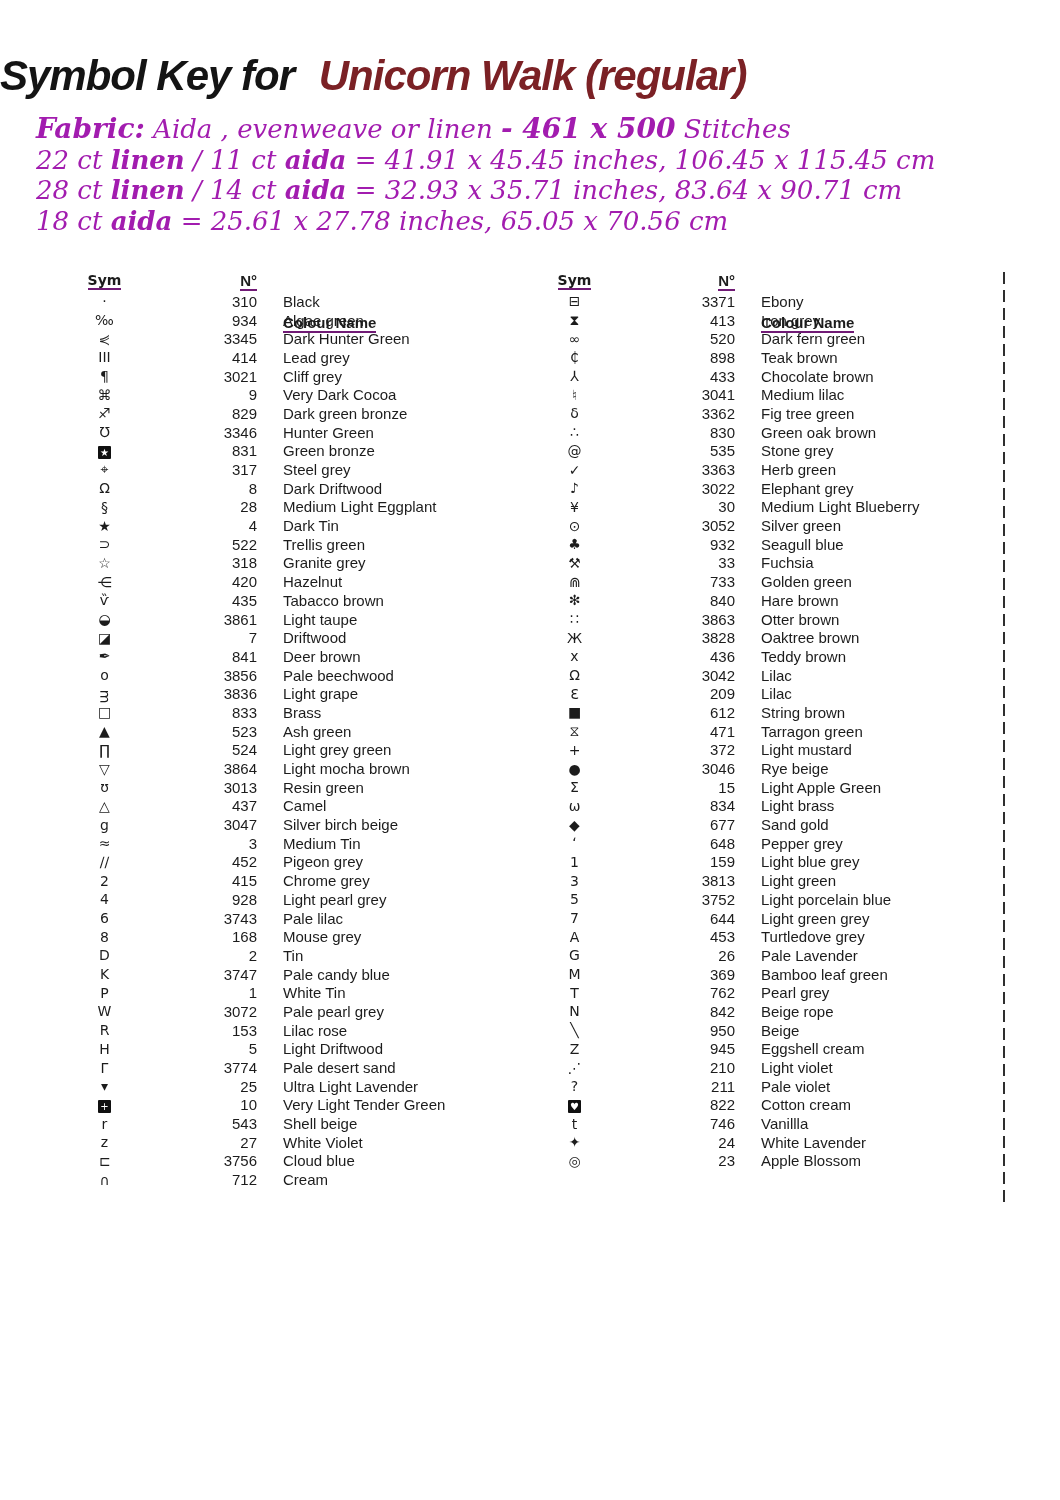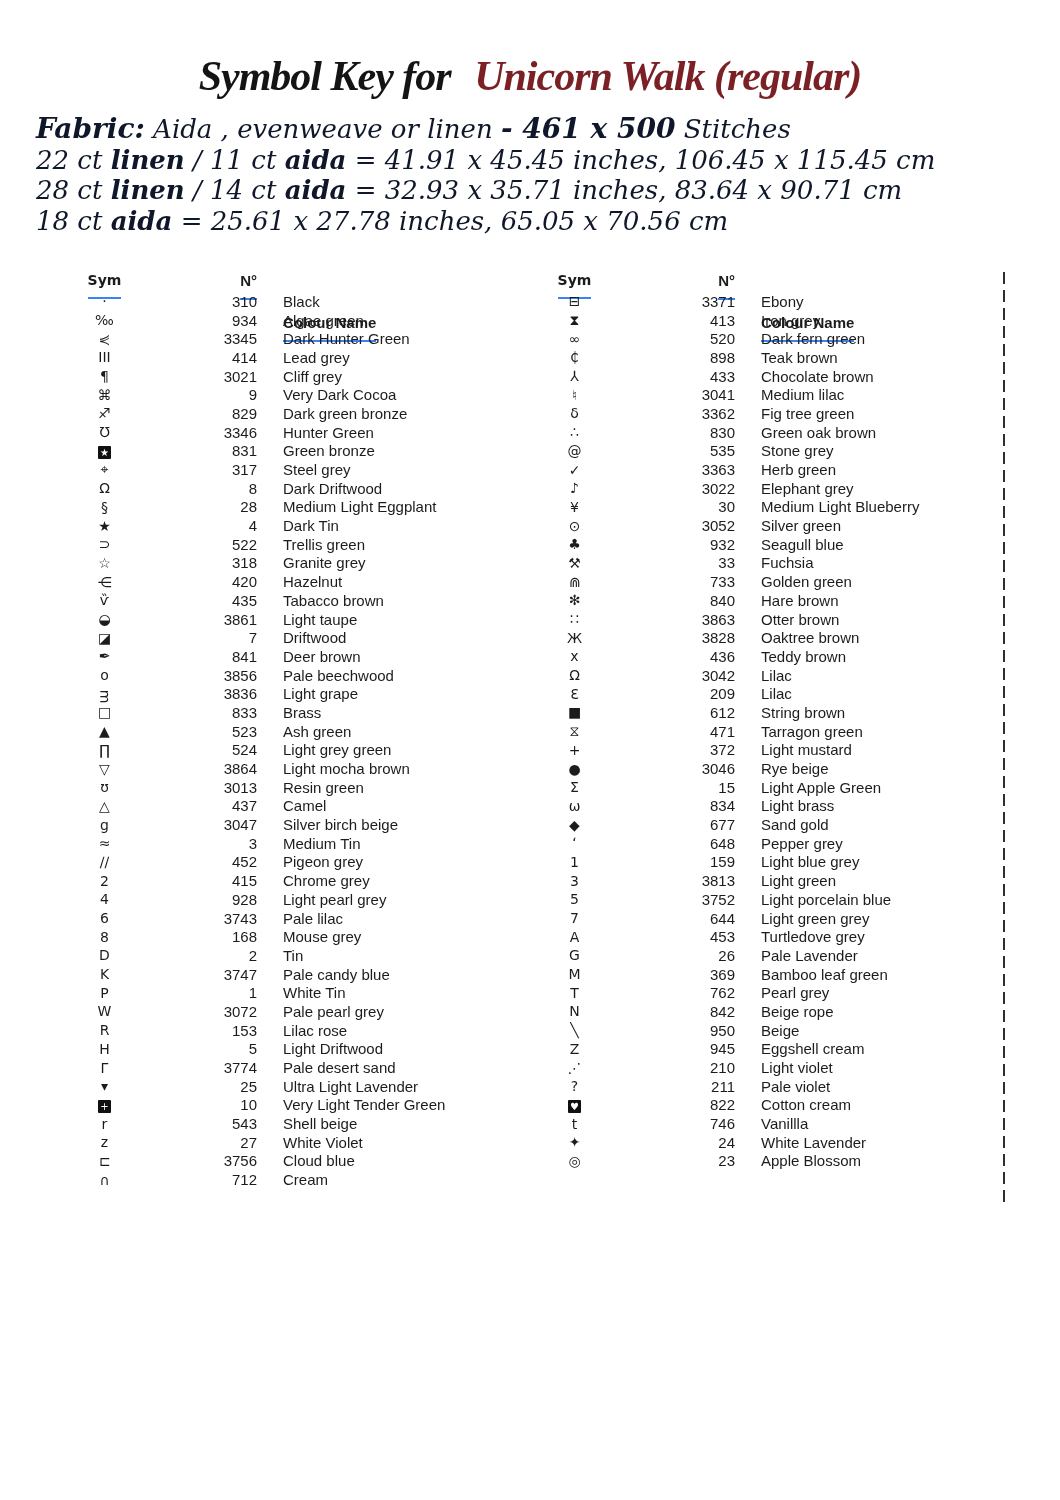--- a/index.html
+++ b/index.html
@@ -1,31 +1,31 @@
 <!DOCTYPE html>
 <html><head>
 <meta charset="utf-8">
 <style>
   html,body{margin:0;padding:0;background:#888;}
   .page{position:relative;width:1060px;height:1500px;background:#ffffff;overflow:hidden;
         font-family:"Liberation Sans",sans-serif;color:#1c1c1c;}
   
-  .title{position:absolute;top:52px;left:0;width:100%;text-align:center;white-space:nowrap;
-         font-family:Liberation Serif, serif;font-style:italic;font-weight:bold;font-size:42px;letter-spacing:-1px;}
+  .title{position:absolute;top:52px;left:0;width:100%;text-align:left;white-space:nowrap;
+         font-family:Liberation Sans, sans-serif;font-style:italic;font-weight:bold;font-size:42px;letter-spacing:-1px;}
   .t-black{color:#141414;}
   .t-red{margin-left:14px;}
   
   .fabric{position:absolute;left:36px;top:114px;font-family:"DejaVu Serif",serif;
-          font-style:italic;font-size:26px;line-height:30.5px;color:#0f172a;white-space:nowrap;}
+          font-style:italic;font-size:26px;line-height:30.5px;color:#a21caf;white-space:nowrap;}
   .fabric .b{font-weight:bold;}
   .fabric .fl1 .b{font-size:28px;}
   
   .kcol{position:absolute;top:272px;}
   .khead{display:flex;height:20px;align-items:flex-start;font-weight:bold;font-size:15px;}
-  .khead .ul{border-bottom:2px solid #3b82f6;padding-bottom:9px;}
+  .khead .ul{border-bottom:2px solid #701a75;padding-bottom:0px;}
   .krow{display:flex;height:18.7px;align-items:center;font-size:15px;}
   .cs{flex:0 0 85px;width:85px;text-align:center;font-family:"DejaVu Sans",sans-serif;font-size:14px;}
   .cn{flex:0 0 110px;text-align:right;}
   .kcol.right .cn{flex:0 0 118px;}
   .cc{padding-left:26px;white-space:nowrap;}
   .khead .cc{padding-left:26px;margin-top:42px;}
   .inv{display:inline-flex;align-items:center;justify-content:center;background:#101010;color:#ffffff;
        width:13px;height:13px;font-size:10px;line-height:13px;border-radius:1px;}
   
   .vline{position:absolute;left:1003px;top:272px;width:2px;height:933px;

